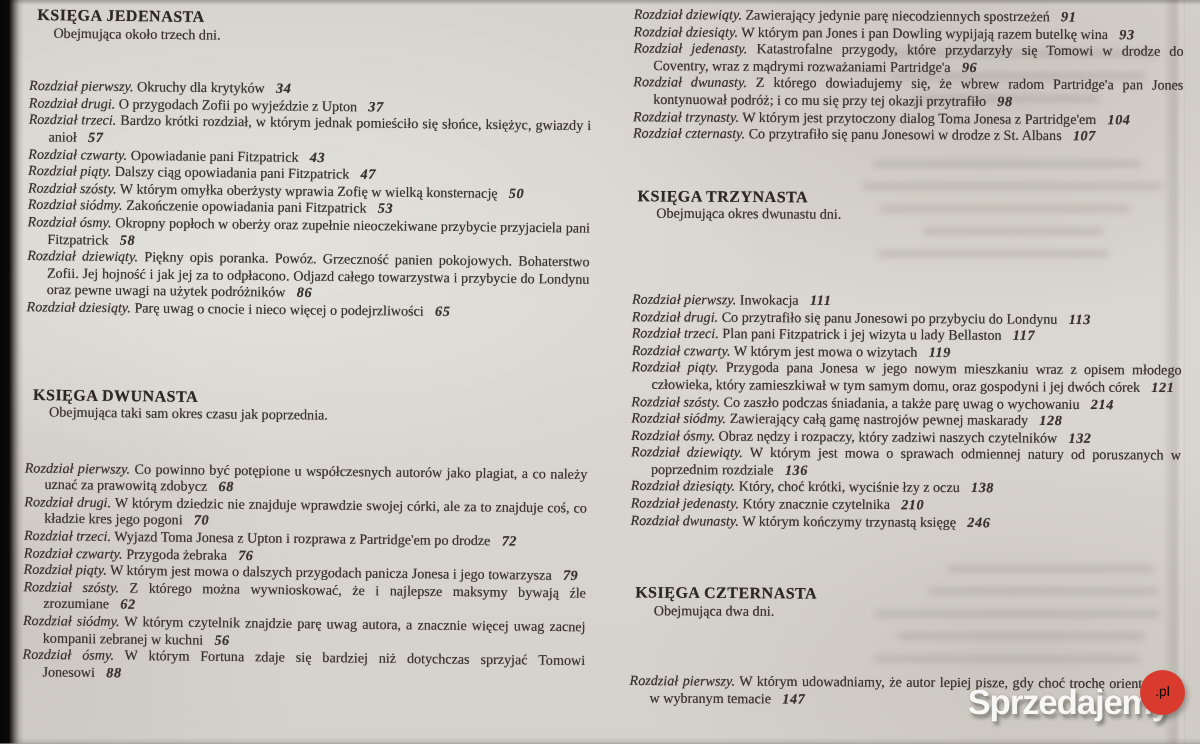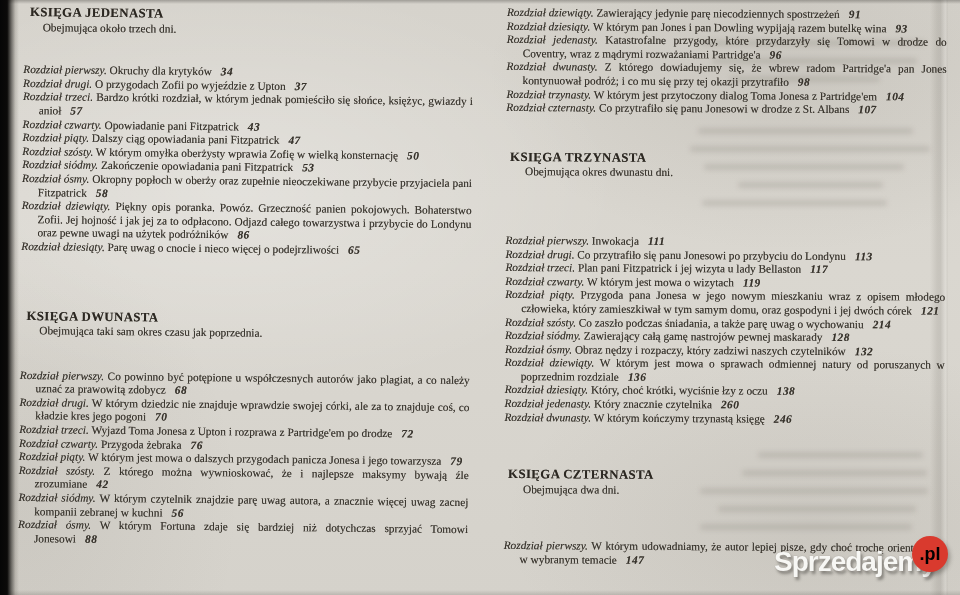--- a/index.html
+++ b/index.html
@@ -46,21 +46,21 @@
   #book14 .entries { margin-top:43px; }
   
   .watermark { position:absolute; left:774px; top:546px; z-index:10;
                font-family:"Liberation Sans","DejaVu Sans",sans-serif; }
   .wm-text { font-size:28px; font-weight:bold; letter-spacing:-1px;
              color:rgba(253,253,251,0.95);
              text-shadow:0 0 1px rgba(130,124,115,0.85), 2px 3px 3px rgba(45,42,37,0.45); }
   .wm-badge { position:absolute; left:138px; top:-10px; width:36px; height:36px;
               border-radius:50%; background:#d93a2e; color:#000000;
               display:flex; align-items:center; justify-content:center;
-              font-size:18px; font-weight:bold;
+              font-size:11px; font-weight:normal;
               box-shadow:2px 3px 4px rgba(45,42,37,0.35); }
 </style>
 </head>
 <body>
 
 <div class="scan">
 
   <div class="ghosts">
     <div class="ghost" style="left:700px; top:40px;  width:225px;"></div>
     <div class="ghost" style="left:712px; top:58px;  width:205px;"></div>
@@ -99,21 +99,21 @@
     <section id="book12">
       <div class="book-heading">KSIĘGA DWUNASTA</div>
       <div class="book-subtitle">Obejmująca taki sam okres czasu jak poprzednia.</div>
       <div class="entries">
 
       <p class="entry"><span class="lbl">Rozdział pierwszy.</span> <span class="txt">Co powinno być potępione u współczesnych autorów jako plagiat, a co należy uznać za prawowitą zdobycz</span><span class="pg">68</span></p>
           <p class="entry"><span class="lbl">Rozdział drugi.</span> <span class="txt">W którym dziedzic nie znajduje wprawdzie swojej córki, ale za to znajduje coś, co kładzie kres jego pogoni</span><span class="pg">70</span></p>
           <p class="entry"><span class="lbl">Rozdział trzeci.</span> <span class="txt">Wyjazd Toma Jonesa z Upton i rozprawa z Partridge'em po drodze</span><span class="pg">72</span></p>
           <p class="entry"><span class="lbl">Rozdział czwarty.</span> <span class="txt">Przygoda żebraka</span><span class="pg">76</span></p>
           <p class="entry"><span class="lbl">Rozdział piąty.</span> <span class="txt">W którym jest mowa o dalszych przygodach panicza Jonesa i jego towarzysza</span><span class="pg">79</span></p>
-          <p class="entry"><span class="lbl">Rozdział szósty.</span> <span class="txt">Z którego można wywnioskować, że i najlepsze maksymy bywają źle zrozumiane</span><span class="pg">42</span></p>
+          <p class="entry"><span class="lbl">Rozdział szósty.</span> <span class="txt">Z którego można wywnioskować, że i najlepsze maksymy bywają źle zrozumiane</span><span class="pg">62</span></p>
           <p class="entry"><span class="lbl">Rozdział siódmy.</span> <span class="txt">W którym czytelnik znajdzie parę uwag autora, a znacznie więcej uwag zacnej kompanii zebranej w kuchni</span><span class="pg">56</span></p>
           <p class="entry"><span class="lbl">Rozdział ósmy.</span> <span class="txt">W którym Fortuna zdaje się bardziej niż dotychczas sprzyjać Tomowi Jonesowi</span><span class="pg">88</span></p>
         </div>
     </section>
   </div>
 
   <div class="col col-right">
     <section id="book12cont">
       <div class="entries">
 
@@ -134,21 +134,21 @@
       <p class="entry"><span class="lbl">Rozdział pierwszy.</span> <span class="txt">Inwokacja</span><span class="pg">111</span></p>
           <p class="entry"><span class="lbl">Rozdział drugi.</span> <span class="txt">Co przytrafiło się panu Jonesowi po przybyciu do Londynu</span><span class="pg">113</span></p>
           <p class="entry"><span class="lbl">Rozdział trzeci.</span> <span class="txt">Plan pani Fitzpatrick i jej wizyta u lady Bellaston</span><span class="pg">117</span></p>
           <p class="entry"><span class="lbl">Rozdział czwarty.</span> <span class="txt">W którym jest mowa o wizytach</span><span class="pg">119</span></p>
           <p class="entry"><span class="lbl">Rozdział piąty.</span> <span class="txt">Przygoda pana Jonesa w jego nowym mieszkaniu wraz z opisem młodego człowieka, który zamieszkiwał w tym samym domu, oraz gospodyni i jej dwóch córek</span><span class="pg">121</span></p>
           <p class="entry"><span class="lbl">Rozdział szósty.</span> <span class="txt">Co zaszło podczas śniadania, a także parę uwag o wychowaniu</span><span class="pg">214</span></p>
           <p class="entry"><span class="lbl">Rozdział siódmy.</span> <span class="txt">Zawierający całą gamę nastrojów pewnej maskarady</span><span class="pg">128</span></p>
           <p class="entry"><span class="lbl">Rozdział ósmy.</span> <span class="txt">Obraz nędzy i rozpaczy, który zadziwi naszych czytelników</span><span class="pg">132</span></p>
           <p class="entry"><span class="lbl">Rozdział dziewiąty.</span> <span class="txt">W którym jest mowa o sprawach odmiennej natury od poruszanych w poprzednim rozdziale</span><span class="pg">136</span></p>
           <p class="entry"><span class="lbl">Rozdział dziesiąty.</span> <span class="txt">Który, choć krótki, wyciśnie łzy z oczu</span><span class="pg">138</span></p>
-          <p class="entry"><span class="lbl">Rozdział jedenasty.</span> <span class="txt">Który znacznie czytelnika</span><span class="pg">260</span></p>
+          <p class="entry"><span class="lbl">Rozdział jedenasty.</span> <span class="txt">Który znacznie czytelnika</span><span class="pg">210</span></p>
           <p class="entry"><span class="lbl">Rozdział dwunasty.</span> <span class="txt">W którym kończymy trzynastą księgę</span><span class="pg">246</span></p>
         </div>
     </section>
 
     <section id="book14">
       <div class="book-heading">KSIĘGA CZTERNASTA</div>
       <div class="book-subtitle">Obejmująca dwa dni.</div>
       <div class="entries">
 
       <p class="entry"><span class="lbl">Rozdział pierwszy.</span> <span class="txt">W którym udowadniamy, że autor lepiej pisze, gdy choć trochę orientuje się w wybranym temacie</span><span class="pg">147</span></p>

